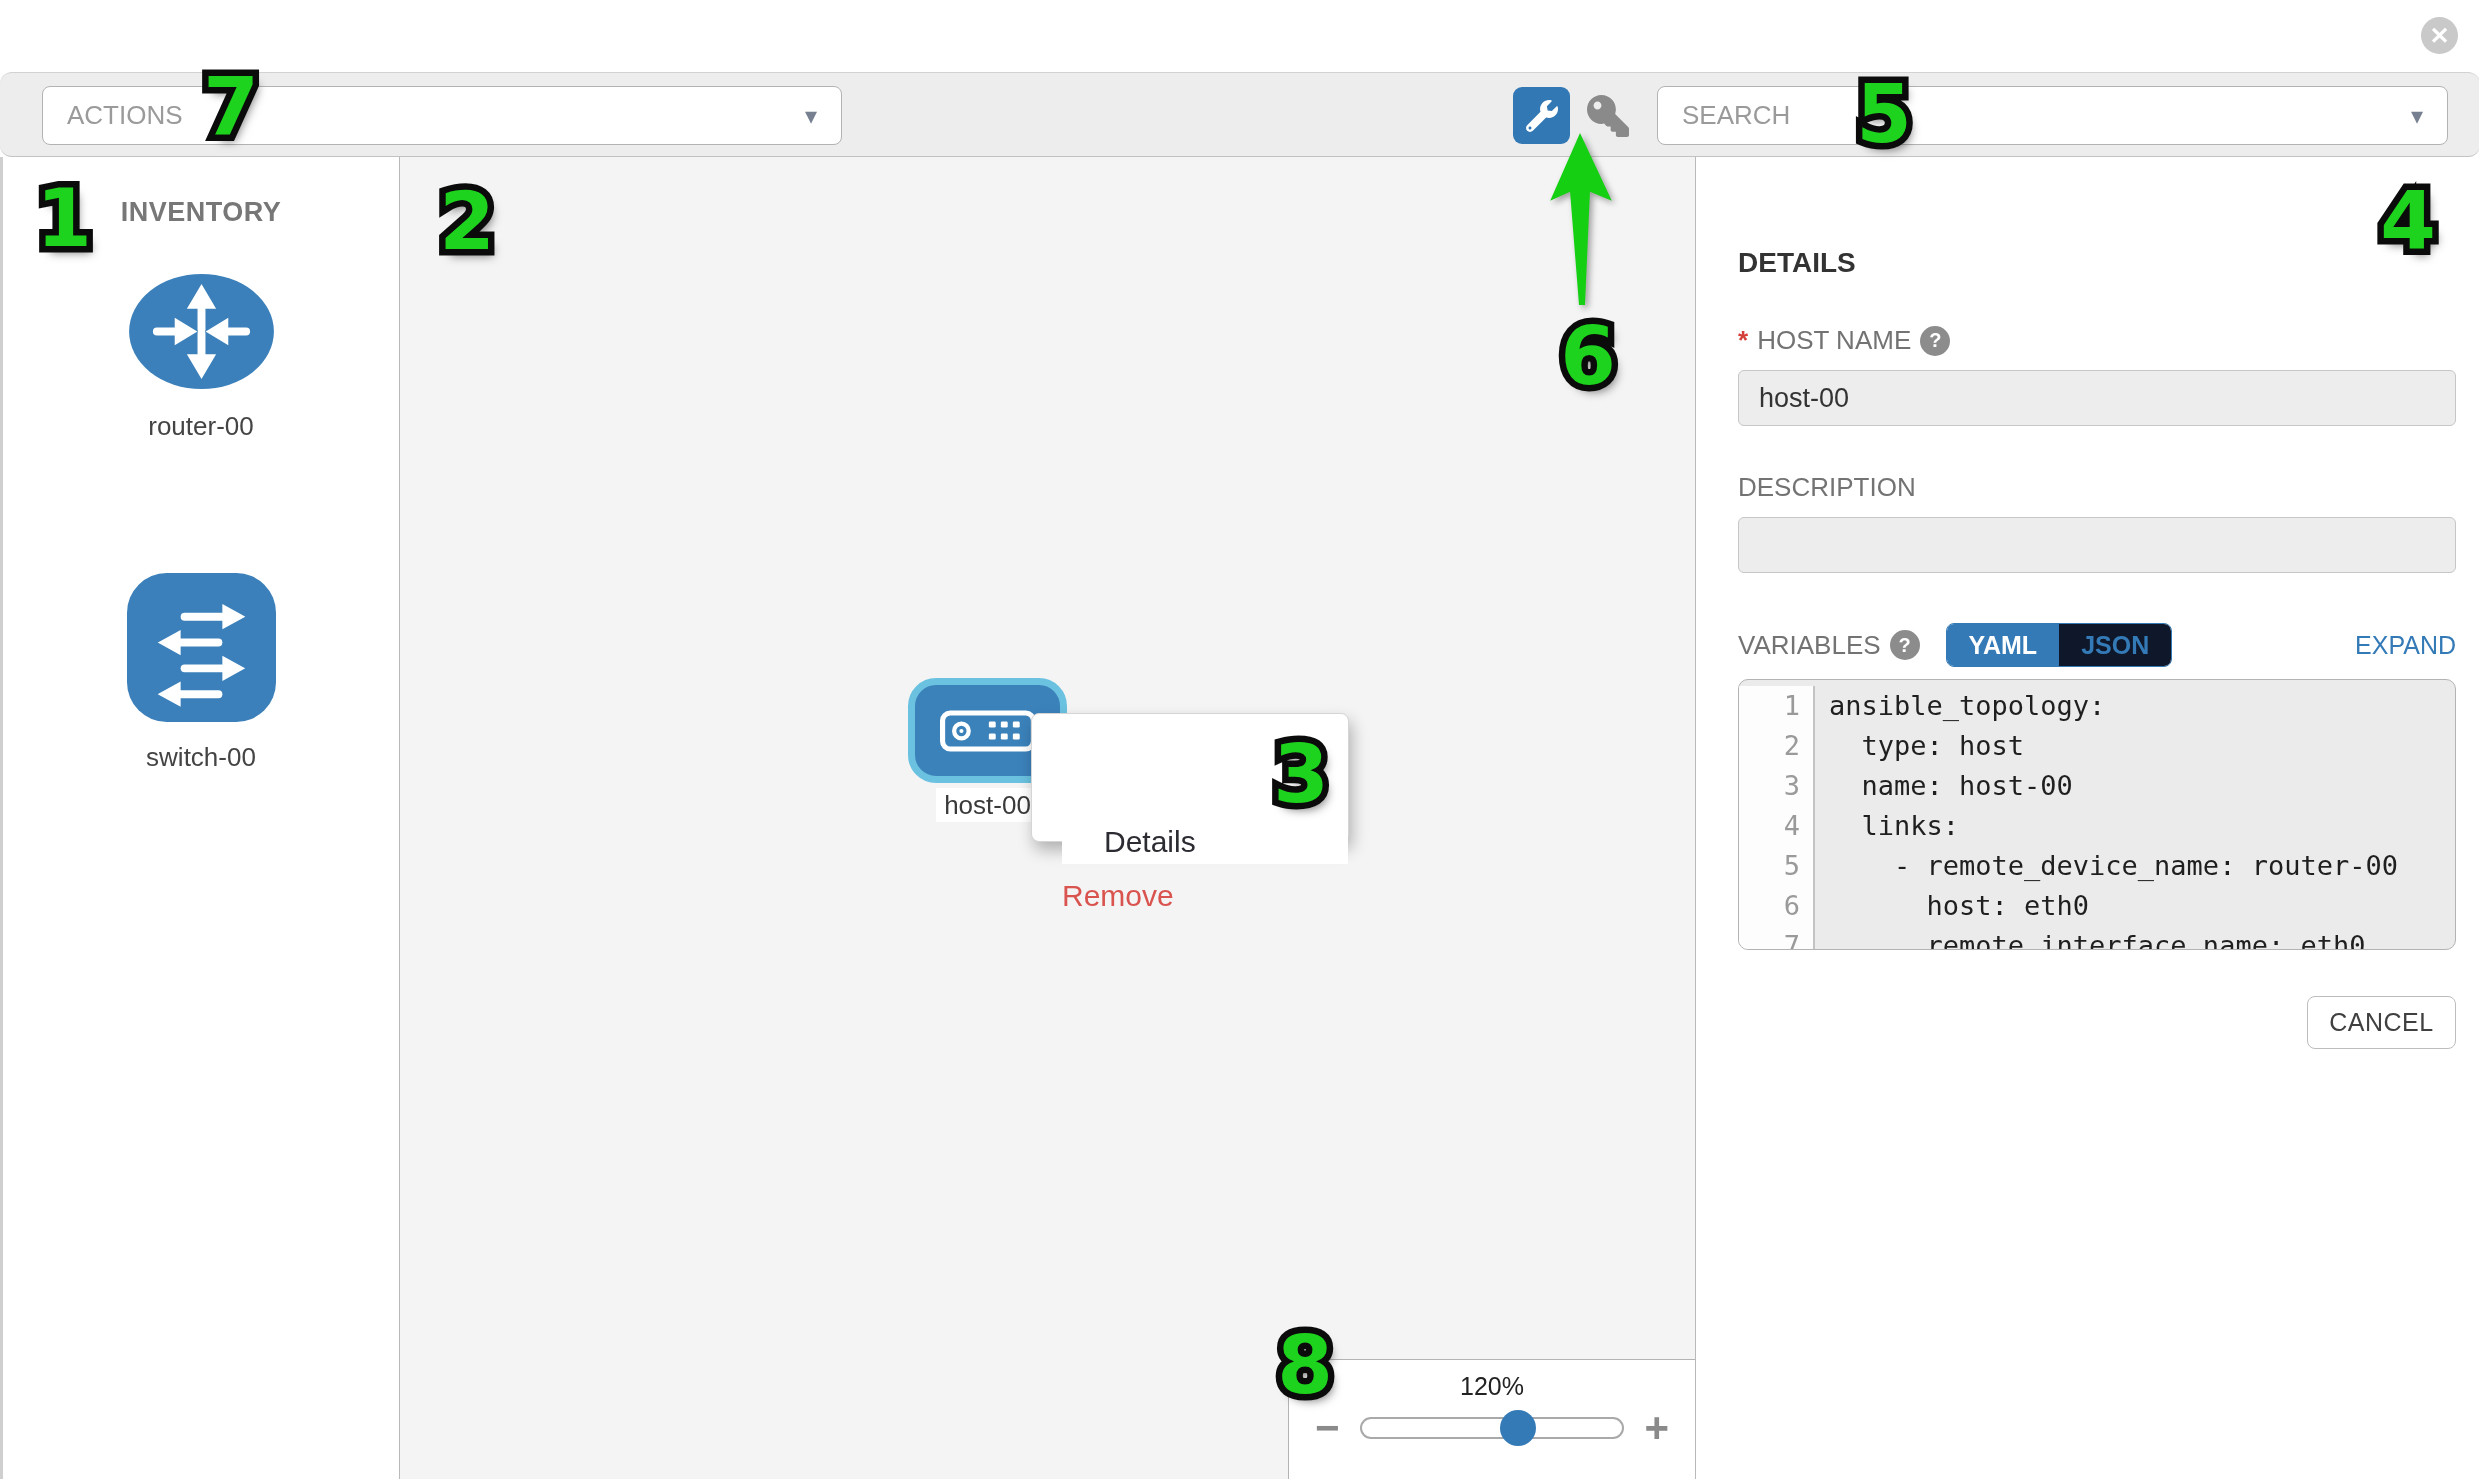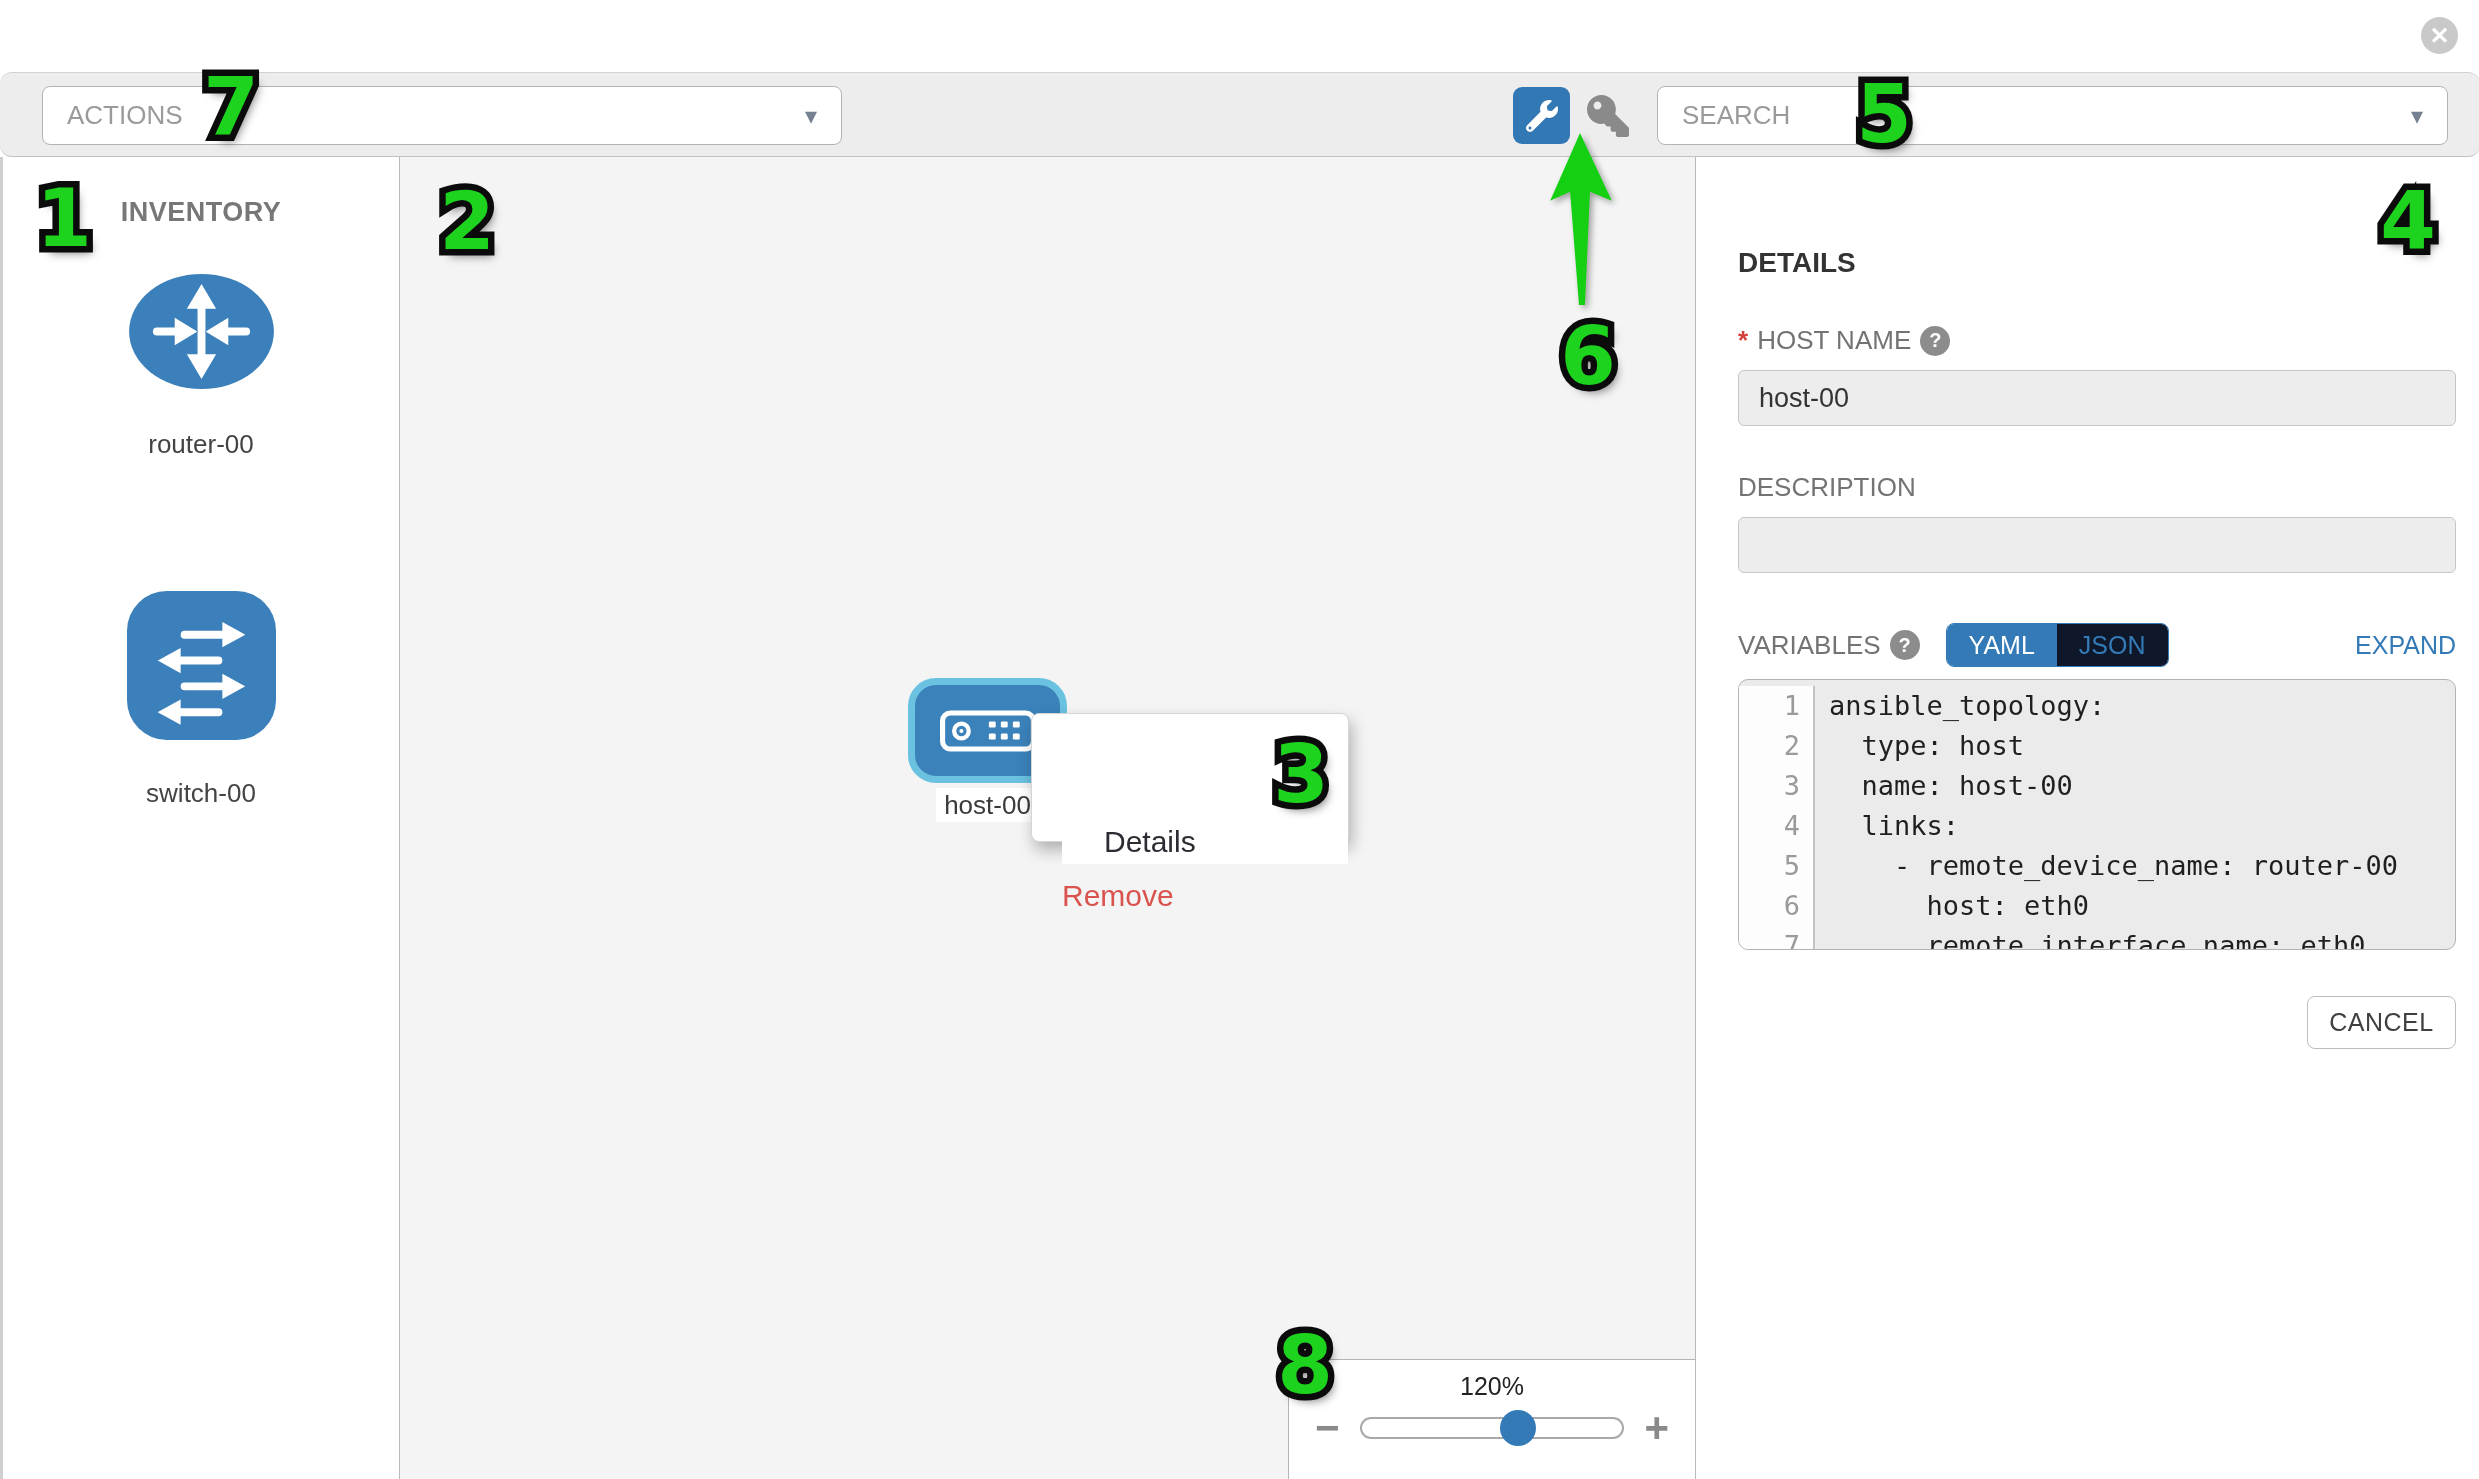--- a/index.html
+++ b/index.html
@@ -39,21 +39,21 @@
 
   
   .main { display:flex; height:1323px; }
   .sidebar {
     width:400px; background:#fff; border-right:1px solid #b9b9b9; border-left:3px solid #cfcfcf;
     text-align:center; flex:none;
   }
   .sidebar h2 { margin-top:40px; font-size:27px; font-weight:bold; color:#777; letter-spacing:0.5px; }
   .palette-item { margin-top:44px; cursor:grab; }
   .palette-item.second { margin-top:131px; }
-  .palette-item .dev-label { margin-top:34px; font-size:26px; color:#444; }
+  .palette-item .dev-label { margin-top:16px; font-size:26px; color:#444; }
 
   .canvas {
     width:1296px; flex:none; background:#f4f4f4; border-right:1px solid #b9b9b9; position:relative;
   }
 
   
   .node {
     position:absolute; left:508px; top:521px; width:159px; height:105px;
     background:#3b82bb; border:7px solid #6ac2e0; border-radius:28px;
     display:flex; align-items:center; justify-content:center; cursor:pointer;
@@ -99,21 +99,21 @@
     width:30px; height:30px; border-radius:50%; background:#8c8c8c; color:#fff;
     font-size:20px; font-weight:bold; display:inline-flex; align-items:center; justify-content:center;
   }
   .text-input {
     width:100%; height:56px; background:#ededed; border:1px solid #c6c6c6; border-radius:6px;
     font-size:27px; color:#333; padding:0 20px; font-family:"Liberation Sans", sans-serif;
     margin-bottom:46px; outline:none;
   }
   .vars-row { display:flex; align-items:center; margin:4px 0 12px; }
   .vars-row .field-label { margin-bottom:0; }
-  .fmt-toggle { display:flex; height:44px; border:1px solid #337ab7; border-radius:8px; overflow:hidden; margin-left:26px; font-weight:normal; }
+  .fmt-toggle { display:flex; height:44px; border:1px solid #337ab7; border-radius:8px; overflow:hidden; margin-left:26px; font-weight:bold; }
   .fmt-btn { padding:0 22px; display:flex; align-items:center; font-size:25px; cursor:pointer; }
   .fmt-btn.active { background:#337ab7; color:#fff; }
   .fmt-btn.inactive { background:#0f172a; color:#337ab7; }
   .expand-link { margin-left:auto; color:#337ab7; font-size:25px; cursor:pointer; }
 
   .code-editor {
     border:1px solid #b3b3b3; border-radius:10px; height:271px; overflow:hidden; background:#ebebeb; cursor:text;
   }
   .code-row { display:flex; height:40px; font-family:"DejaVu Sans Mono", monospace; font-size:27px; }
   .code-row:first-child { margin-top:6px; }

